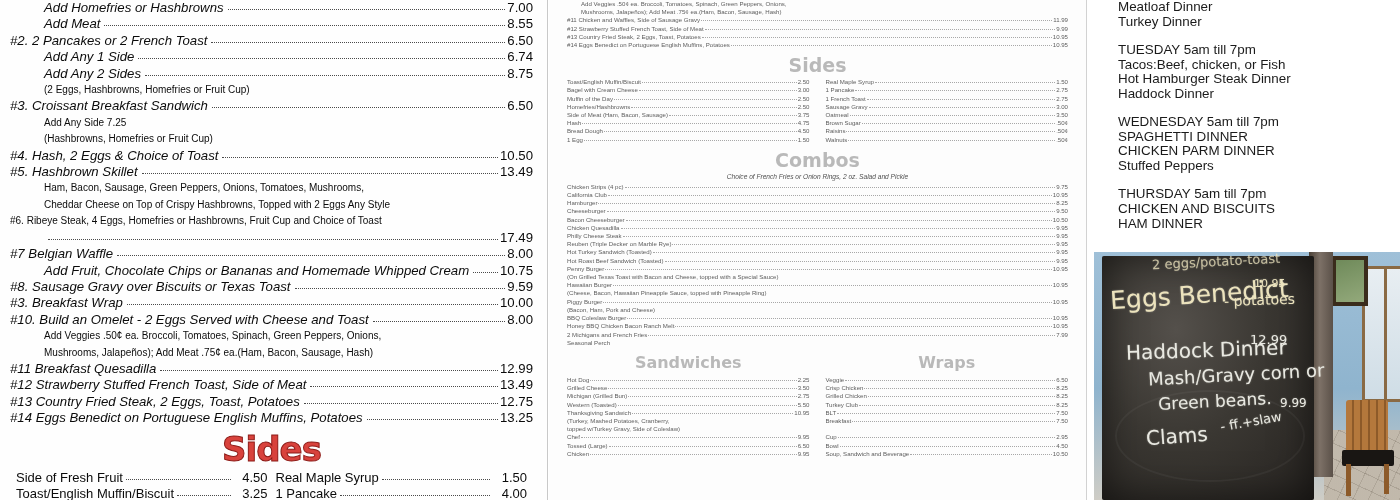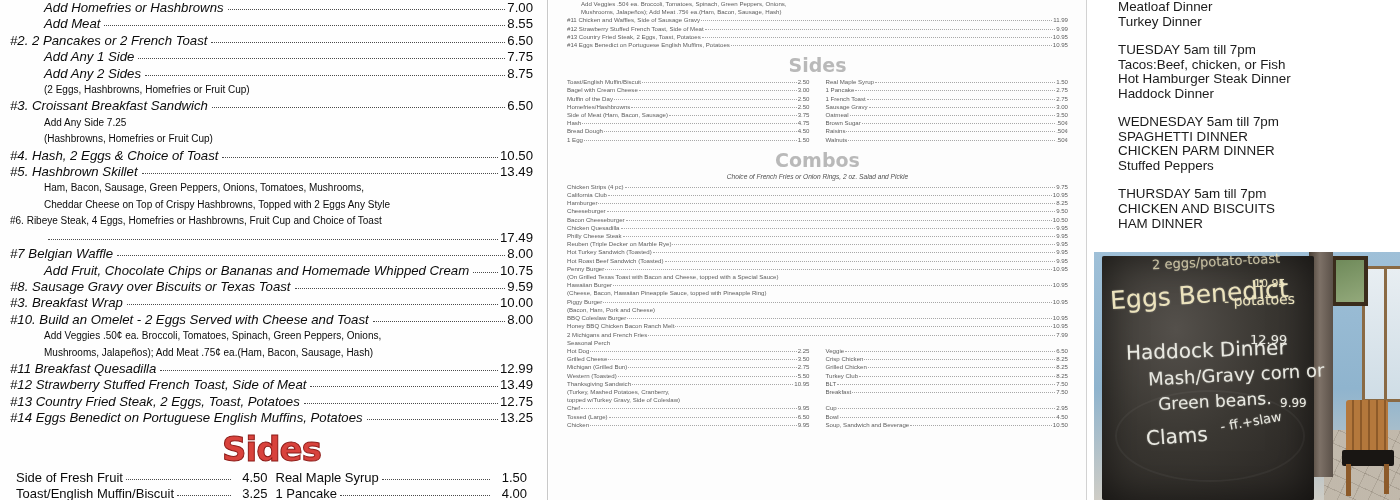--- a/index.html
+++ b/index.html
@@ -196,21 +196,21 @@
             <span class="pr">8.55</span>
           </div>
           <div class="lrow">
             <span class="nm">#2. 2 Pancakes or 2 French Toast</span>
             <span class="dots"></span>
             <span class="pr">6.50</span>
           </div>
           <div class="lrow indent1">
             <span class="nm">Add Any 1 Side</span>
             <span class="dots"></span>
-            <span class="pr">7.75</span>
+            <span class="pr">6.74</span>
           </div>
           <div class="lrow indent1">
             <span class="nm">Add Any 2 Sides</span>
             <span class="dots"></span>
             <span class="pr">8.75</span>
           </div>
           <div class="lplain indent1">(2 Eggs, Hashbrowns, Homefries or Fruit Cup)</div>
           <div class="lrow">
             <span class="nm">#3. Croissant Breakfast Sandwich</span>
             <span class="dots"></span>
@@ -513,20 +513,24 @@
             <span class="pr">10.95</span>
           </div>
           <div class="mrow">
             <span class="nm">2 Michigans and French Fries</span>
             <span class="dots"></span>
             <span class="pr">7.99</span>
           </div>
           <div class="mplain">Seasonal Perch</div>
         </div>
 
+      <div class="mcol-heads">
+        <div class="mhead sm">Sandwiches</div>
+        <div class="mhead sm">Wraps</div>
+      </div>
       <div class="mcols">
         <div class="mcol" id="mid-sandwiches">
             <div class="mrow">
               <span class="nm">Hot Dog</span>
               <span class="dots"></span>
               <span class="pr">2.25</span>
             </div>
             <div class="mrow">
               <span class="nm">Grilled Cheese</span>
               <span class="dots"></span>

